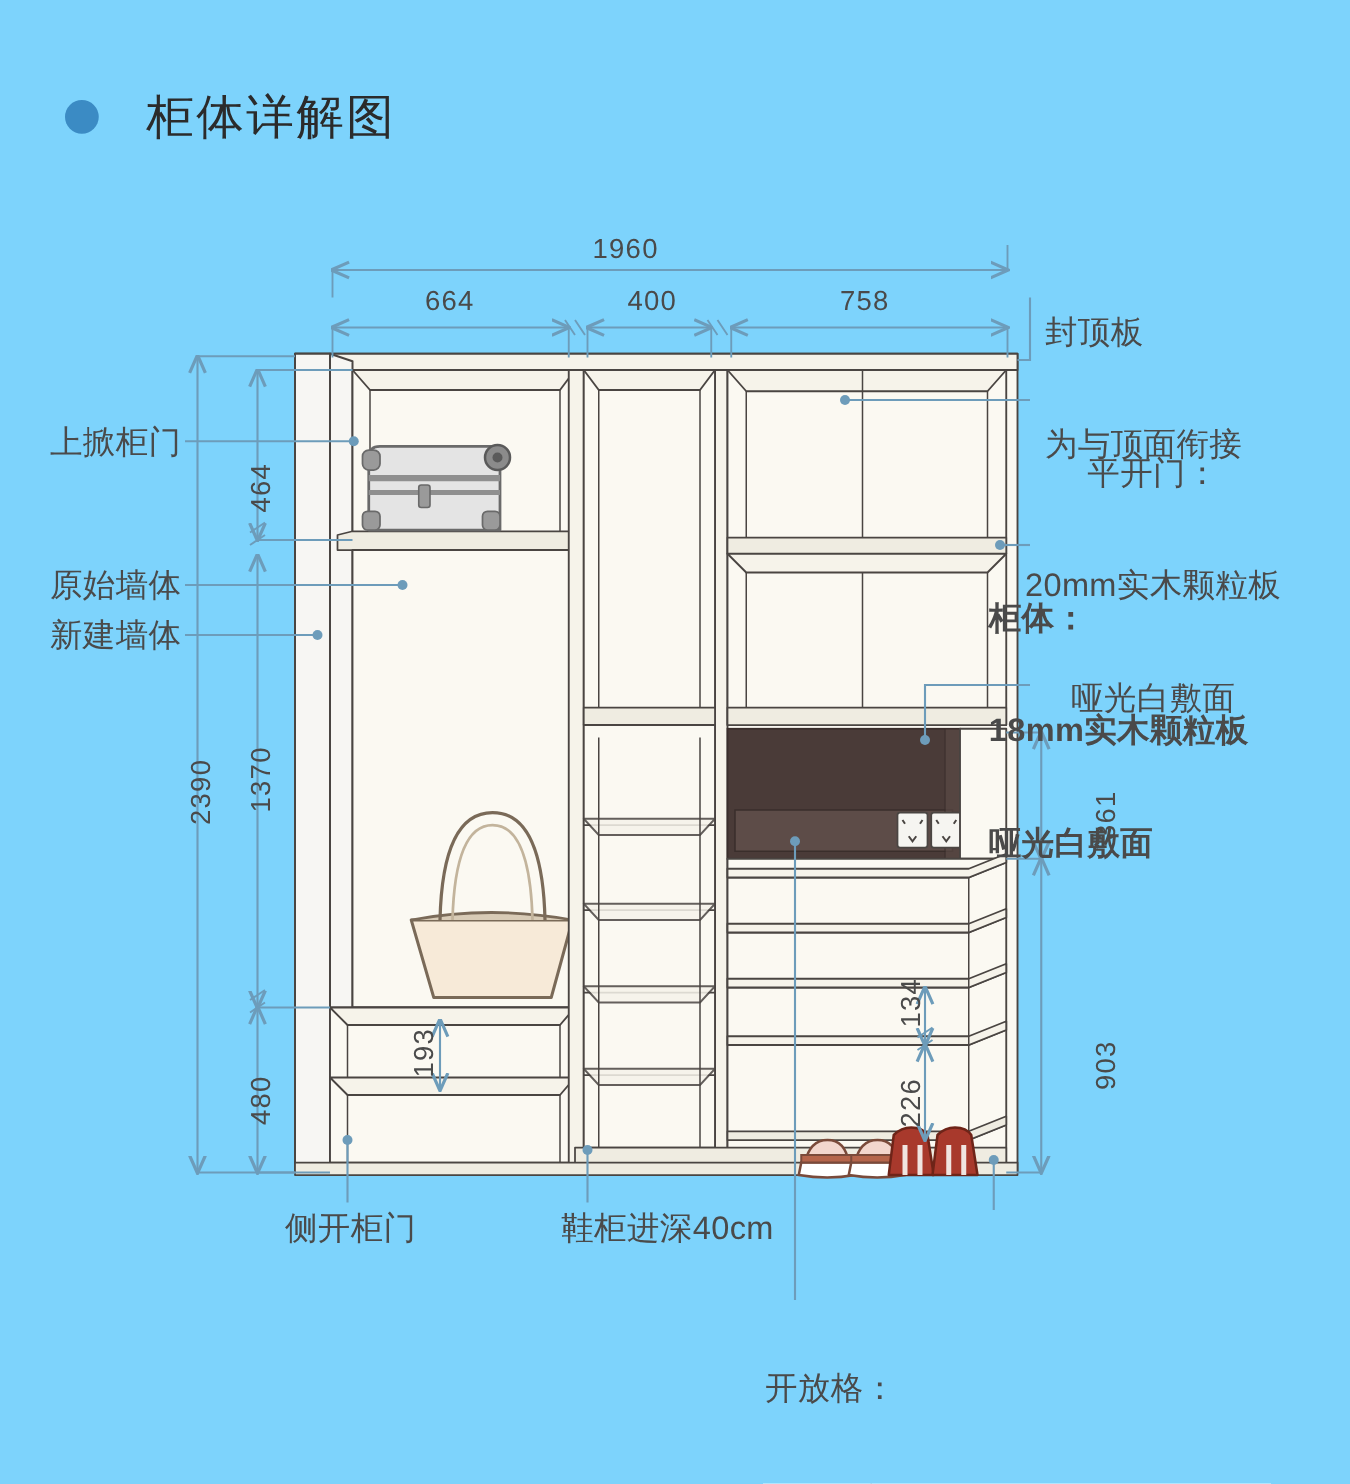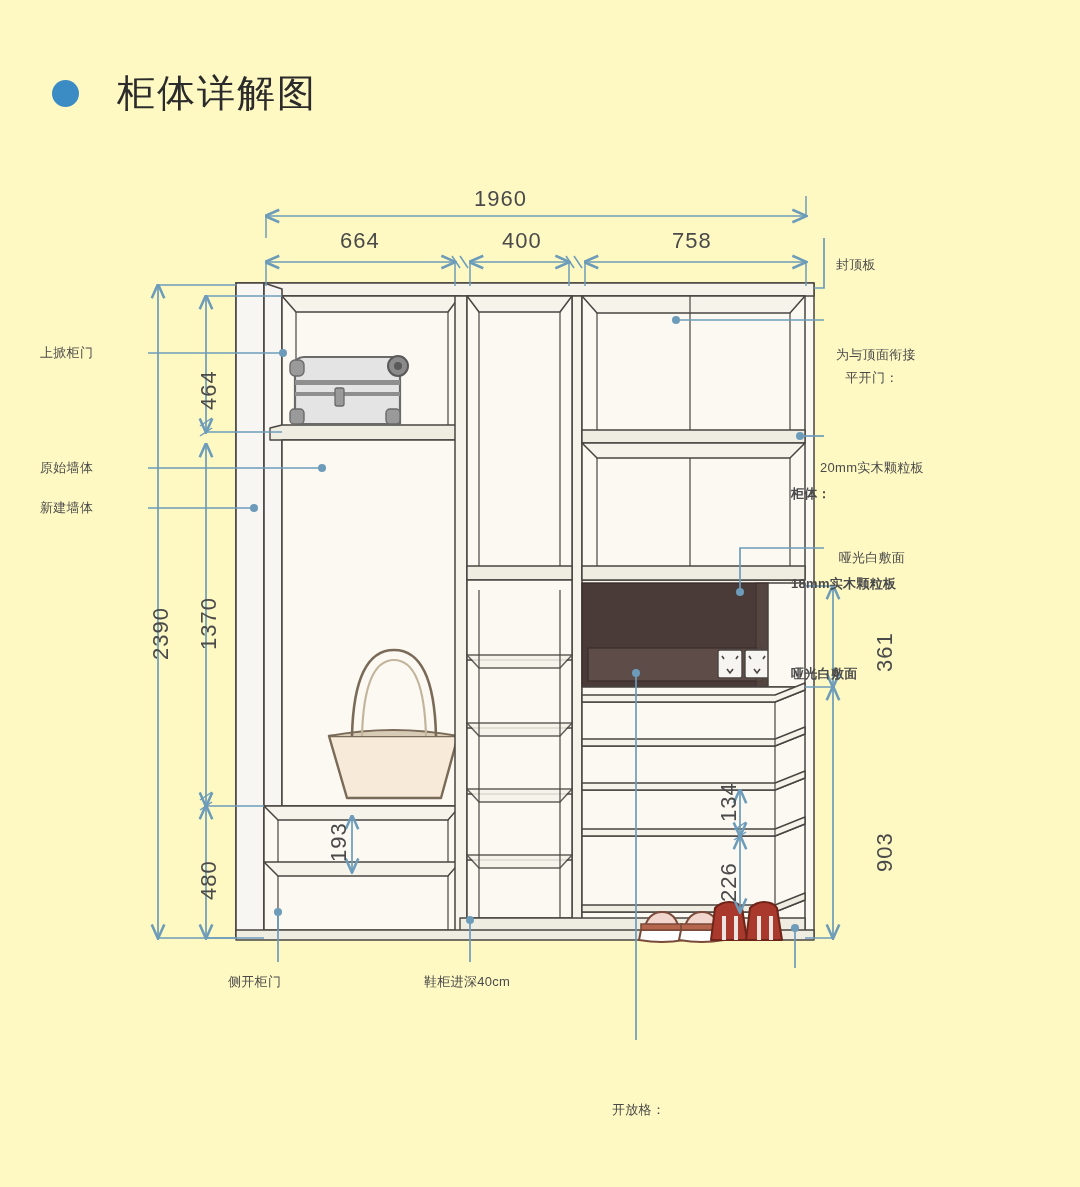--- a/index.html
+++ b/index.html
@@ -5,21 +5,21 @@
   * { box-sizing: border-box; }
   html, body {
     margin: 0; padding: 0;
     background: #ffffff;
     font-family: "Liberation Sans", "DejaVu Sans", sans-serif;
   }
   #page {
     position: relative;
     width: 1080px;
     height: 1187px;
-    background: #fef9c3;
+    background: #7dd3fc;
     overflow: hidden;
   }
 
   
   #title-row {
     position: absolute;
     left: 52px; top: 68px;
     display: flex; align-items: center; gap: 38px;
   }
   #title-dot {
@@ -38,21 +38,21 @@
   
   #drawing {
     position: absolute;
     left: 0; top: 0;
     width: 1080px; height: 1187px;
   }
 
   
   .ann {
     position: absolute;
-    font-size: 13px;
+    font-size: 26px;
     line-height: 30px;
     color: #4a4a4a;
     white-space: pre;
     letter-spacing: 0.3px;
   }
   .ann.r { text-align: left; }
   .ann.l { text-align: right; }
 
   
   .dim {
@@ -338,21 +338,21 @@
     <div>18mm实木颗粒板</div>
     <div>哑光白敷面</div>
   </div>
 
 
   <div class="ann l" style="left:40px; top:338px;">上掀柜门</div>
   <div class="ann l" style="left:40px; top:453px;">原始墙体</div>
   <div class="ann l" style="left:40px; top:493px;">新建墙体</div>
 
   <div class="ann" style="left:228px; top:967px;">侧开柜门</div>
-  <div class="ann" style="left:424px; top:967px;">鞋柜进深40cm</div>
+  <div class="ann" style="left:449px; top:967px;">鞋柜进深40cm</div>
 
   <div class="ann" style="left:748px; top:967px;">
   </div>
 
   <div class="ann" style="left:612px; top:1035px;">
     <div>开放格：</div>
     <div>20mm实木颗粒板,木皮贴面</div>
     
   </div>
 

